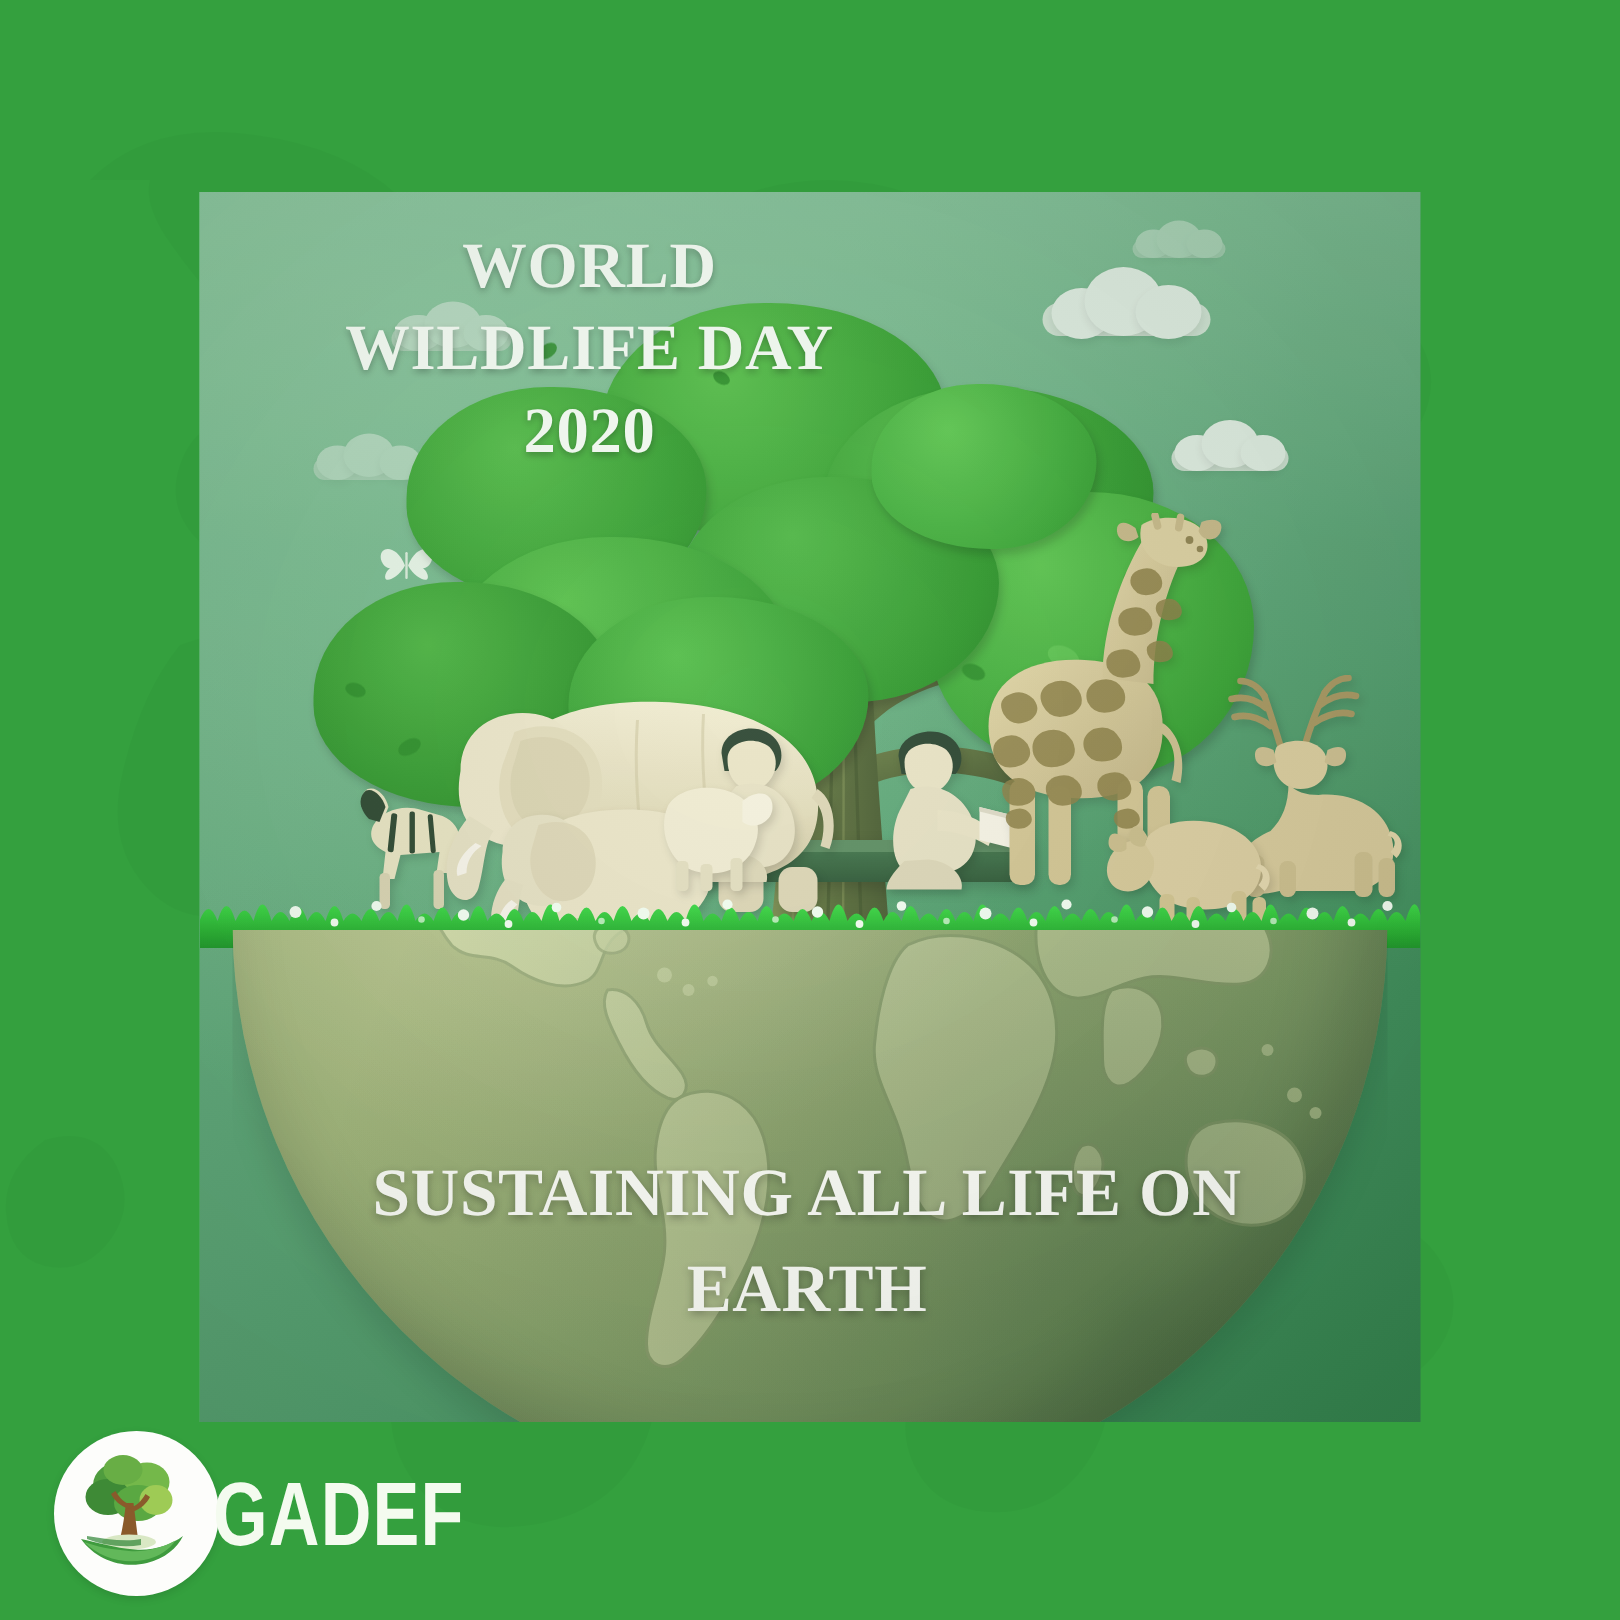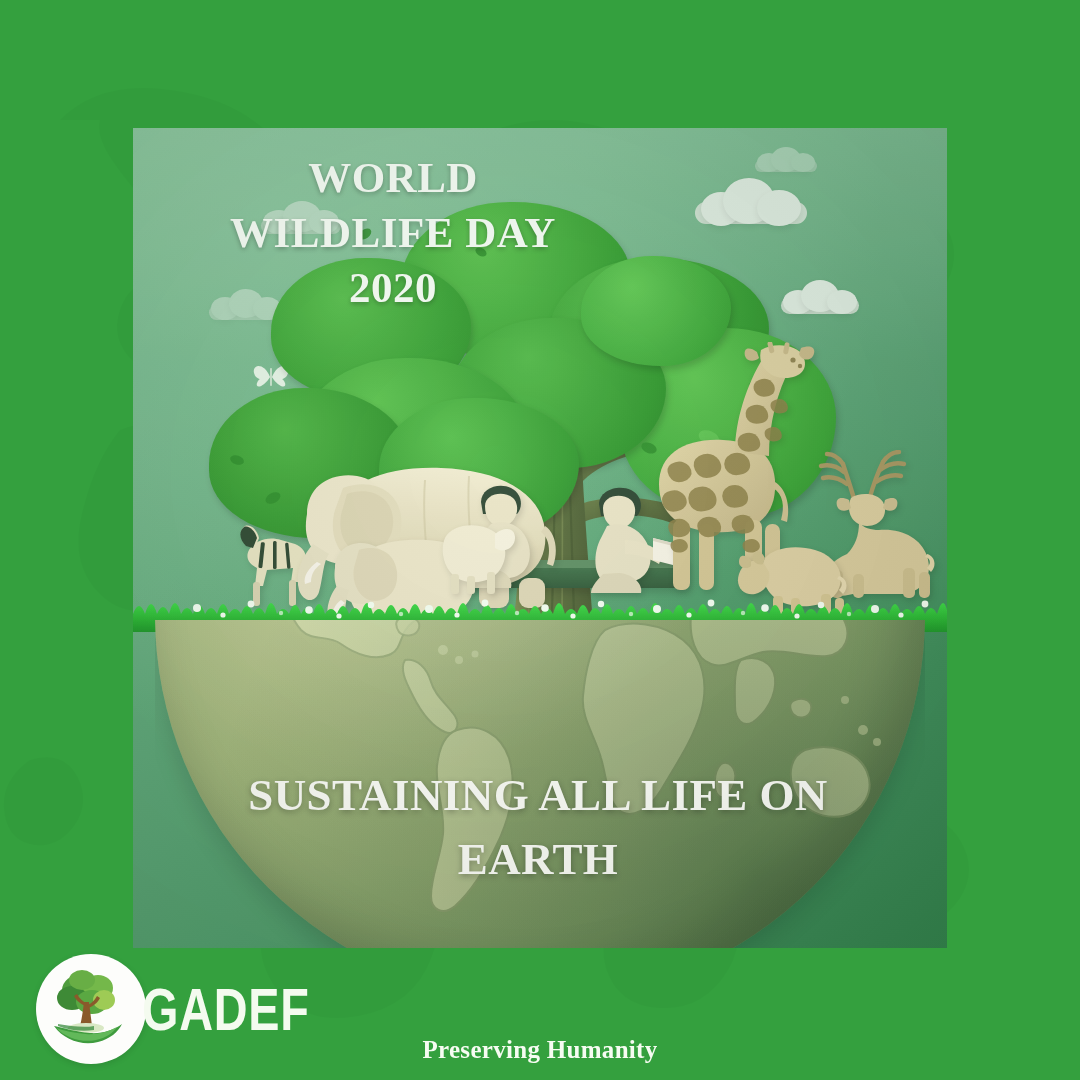--- a/index.html
+++ b/index.html
@@ -673,16 +673,15 @@
         <ellipse cx="50" cy="74" rx="18" ry="5" fill="#d9e8c4"></ellipse>
 
         <path d="M18 72 C28 86, 46 92, 62 88 C74 85, 82 78, 86 70 C78 76, 66 80, 54 79 C40 78, 28 74, 18 72 Z" fill="#3f9b3e"></path>
         <path d="M20 74 C30 84, 46 89, 60 86 C70 84, 77 79, 81 73 C72 78, 60 81, 50 80 C38 79, 28 77, 20 74 Z" fill="#62b85a"></path>
         <path d="M22 70 C34 72, 48 74, 58 72 L58 76 C46 78, 32 76, 22 72 Z" fill="#2e8434" opacity=".7"></path>
       </svg>
     </div>
 
     <div class="brand">GADEF</div>
 
-    <div class="slogan">Preserving Humanity</div>
   </div>
 
 </div>
 
 </body></html>

